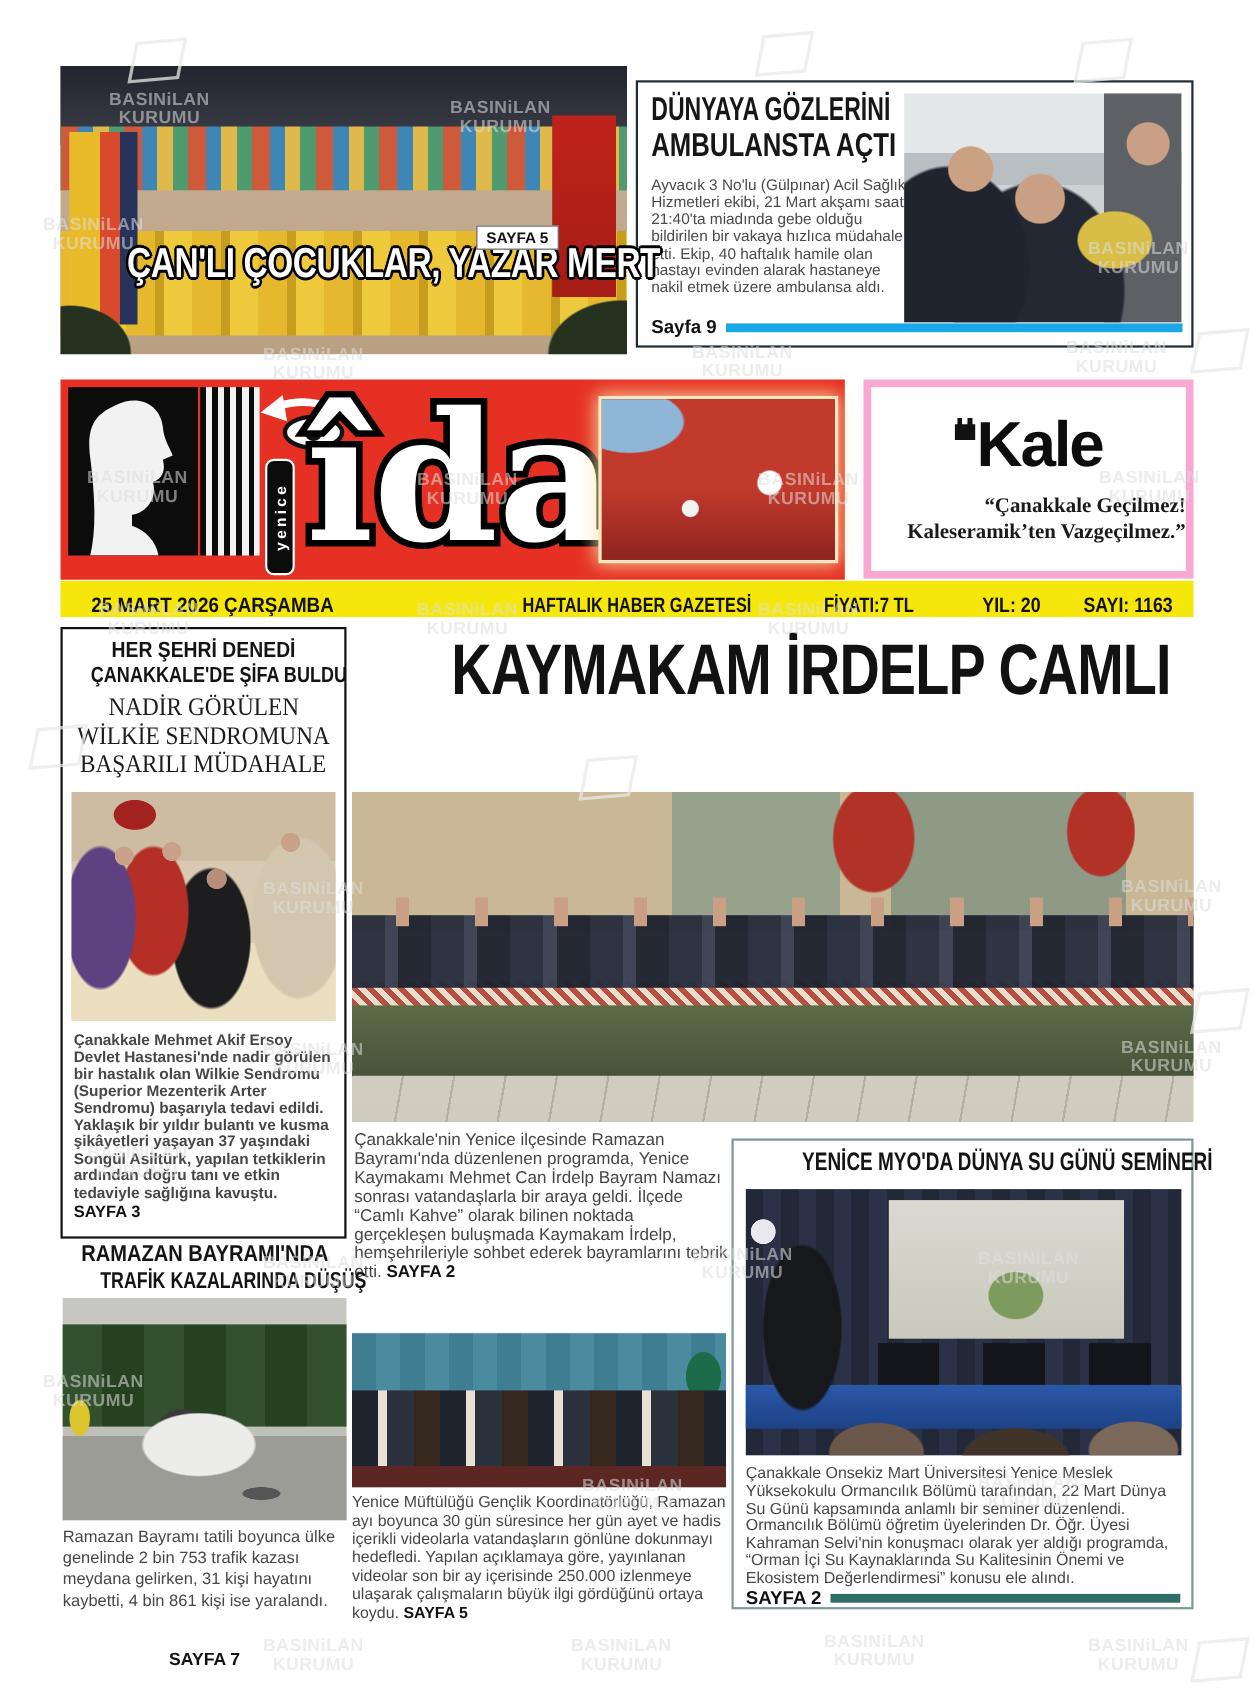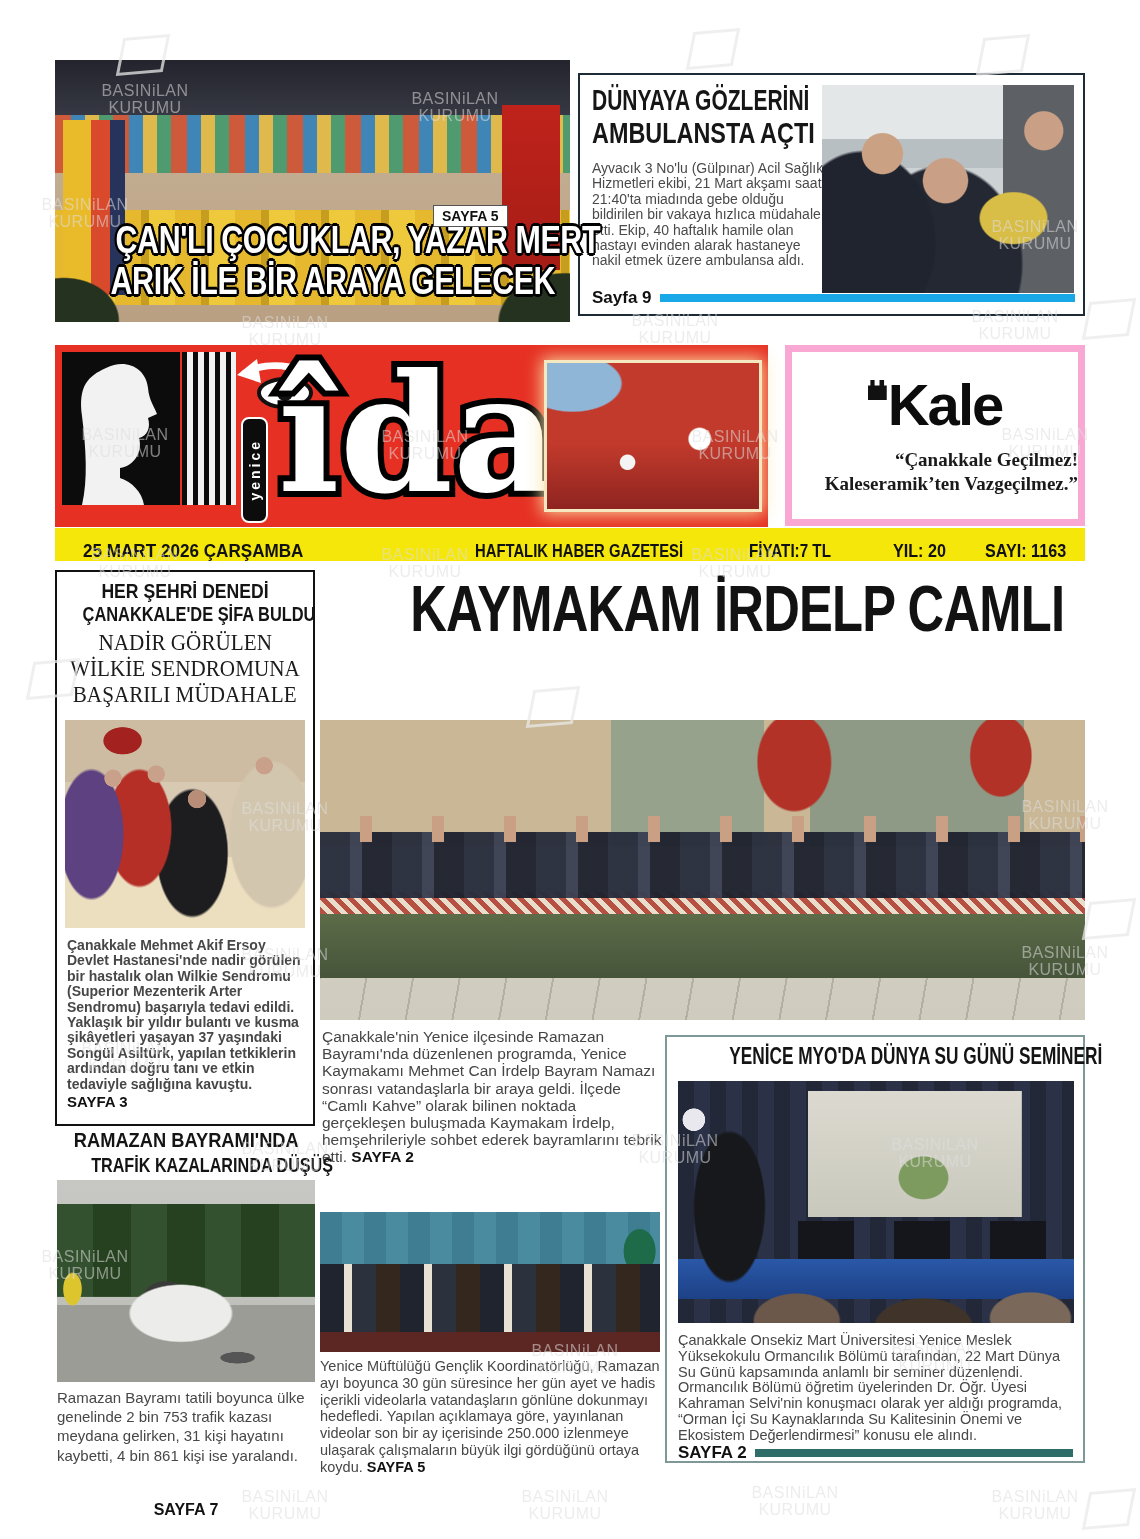--- a/index.html
+++ b/index.html
@@ -183,21 +183,21 @@
       radial-gradient(26px 36px at 94% 28%, #1e6b4a 0 60%, transparent 63%),
       repeating-linear-gradient(90deg,#3f7e92 0 22px,#4a8ba0 22px 44px);
     background-size:100% 100%,100% 52%,100% 100%,100% 100%;
     background-position:0 0,0 52px,0 0,0 0;}
   #mufti-body{left:320px;top:1358px;width:342px;font-size:14.5px;line-height:16.8px;color:#474747;}
   #mufti-body strong{color:#111;}
 
   
   #wm-layer{position:absolute;inset:0;z-index:40;pointer-events:none;}
   .wm{position:absolute;width:110px;text-align:center;color:#dedede;opacity:.55;
-    font-weight:400;font-size:16px;line-height:17px;letter-spacing:.5px;}
+    font-weight:700;font-size:16px;line-height:17px;letter-spacing:.5px;}
   .wm span{display:block;}
   .wmcube{position:absolute;width:46px;height:38px;border:3px solid #e9e9e9;opacity:.75;
     transform:skewX(-16deg) rotate(-5deg);}
   .wm:nth-of-type(1){left:90px;top:82px;} .wm:nth-of-type(2){left:400px;top:90px;}
   .wm:nth-of-type(3){left:30px;top:196px;} .wm:nth-of-type(4){left:980px;top:218px;}
   .wm:nth-of-type(5){left:230px;top:314px;} .wm:nth-of-type(6){left:620px;top:312px;}
   .wm:nth-of-type(7){left:960px;top:308px;} .wm:nth-of-type(8){left:70px;top:426px;}
   .wm:nth-of-type(9){left:370px;top:428px;} .wm:nth-of-type(10){left:680px;top:428px;}
   .wm:nth-of-type(11){left:990px;top:426px;} .wm:nth-of-type(12){left:80px;top:546px;}
   .wm:nth-of-type(13){left:370px;top:546px;} .wm:nth-of-type(14){left:680px;top:546px;}
@@ -216,21 +216,20 @@
 </style>
 </head>
 <body>
 
 <div id="page">
 
   <div id="tl-photo" class="ph"></div>
   <div id="tl-badge" class="abs">SAYFA 5</div>
   <div id="tl-headline" class="abs">
     <span class="ln"><span class="cx sx80">ÇAN'LI ÇOCUKLAR, YAZAR MERT</span></span>
-    <span class="ln"><span class="cx sx80">ARIK İLE BİR ARAYA GELECEK</span></span>
   </div>
 
   <div id="tr-box" class="abs">
     <div id="tr-headline">
       <span class="ln"><span class="cx ol sx70">DÜNYAYA GÖZLERİNİ</span></span>
       <span class="ln"><span class="cx ol sx78">AMBULANSTA AÇTI</span></span>
     </div>
     <div id="tr-body">Ayvacık 3 No'lu (Gülpınar) Acil Sağlık Hizmetleri ekibi, 21 Mart akşamı saat 21:40'ta miadında gebe olduğu bildirilen bir vakaya hızlıca müdahale etti. Ekip, 40 haftalık hamile olan hastayı evinden alarak hastaneye nakil etmek üzere ambulansa aldı.</div>
     <div id="tr-photo" class="ph"></div>
     <div id="tr-pageline" class="pageline">

